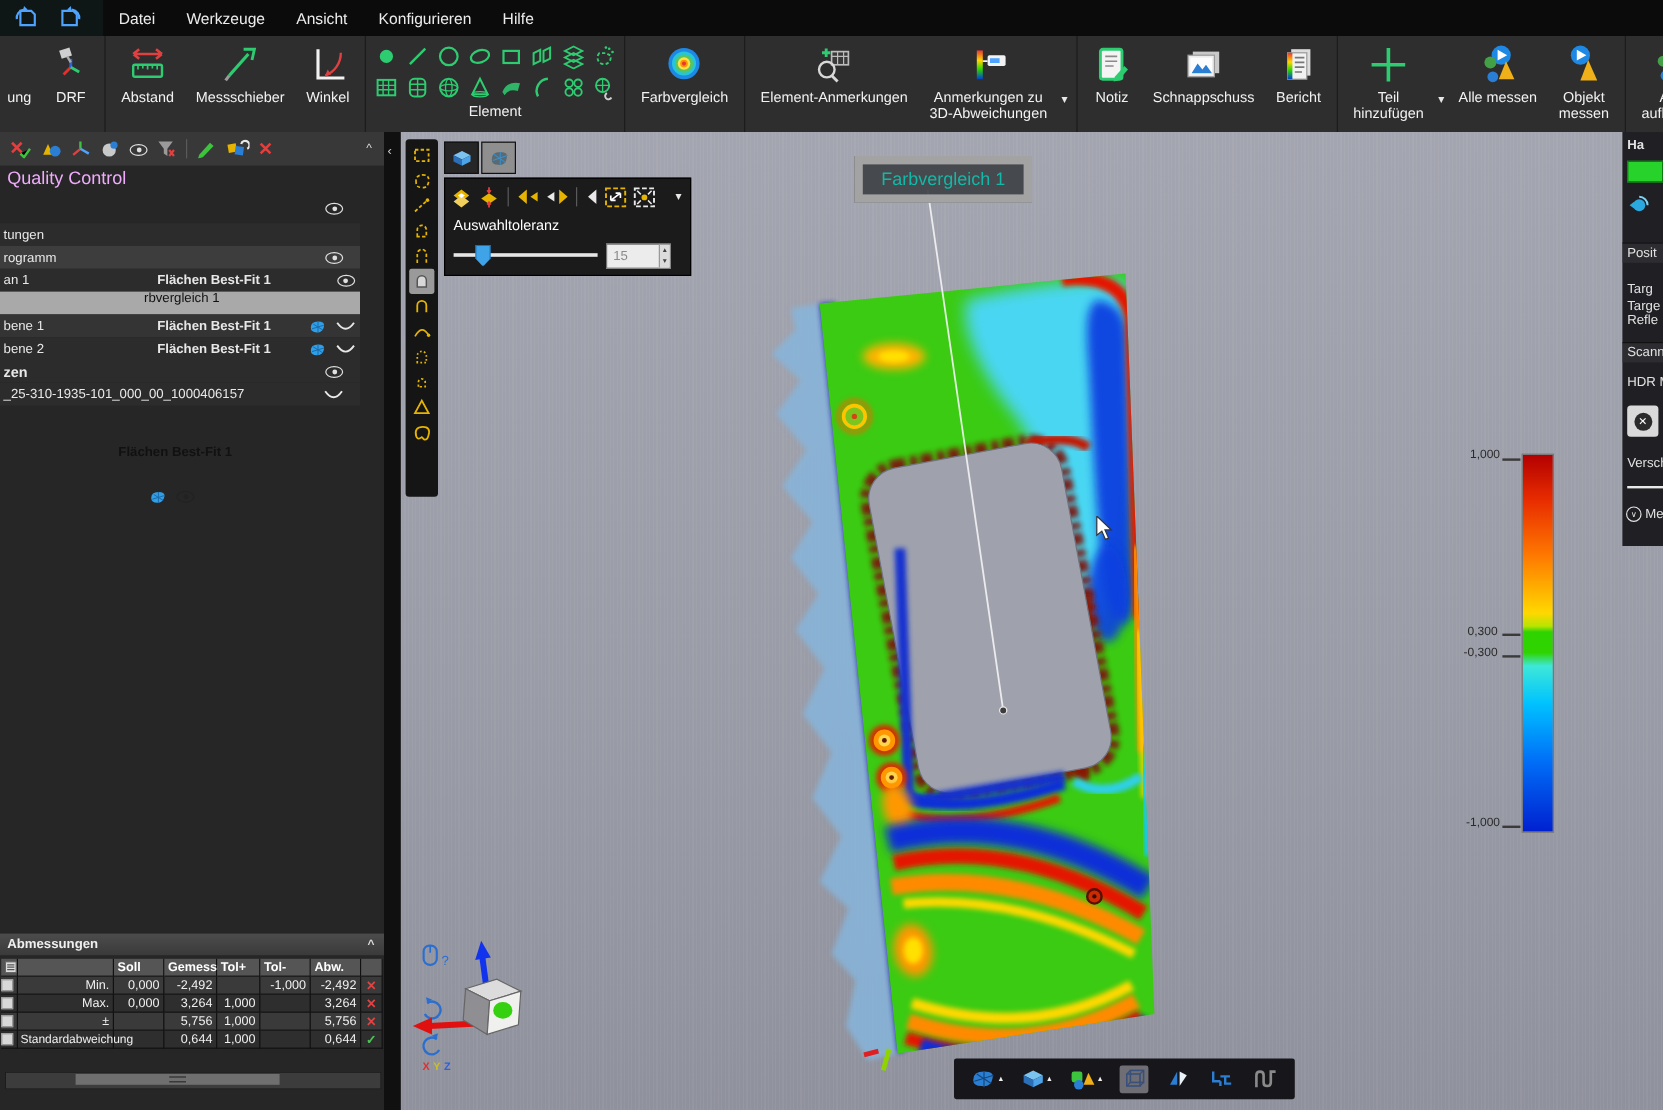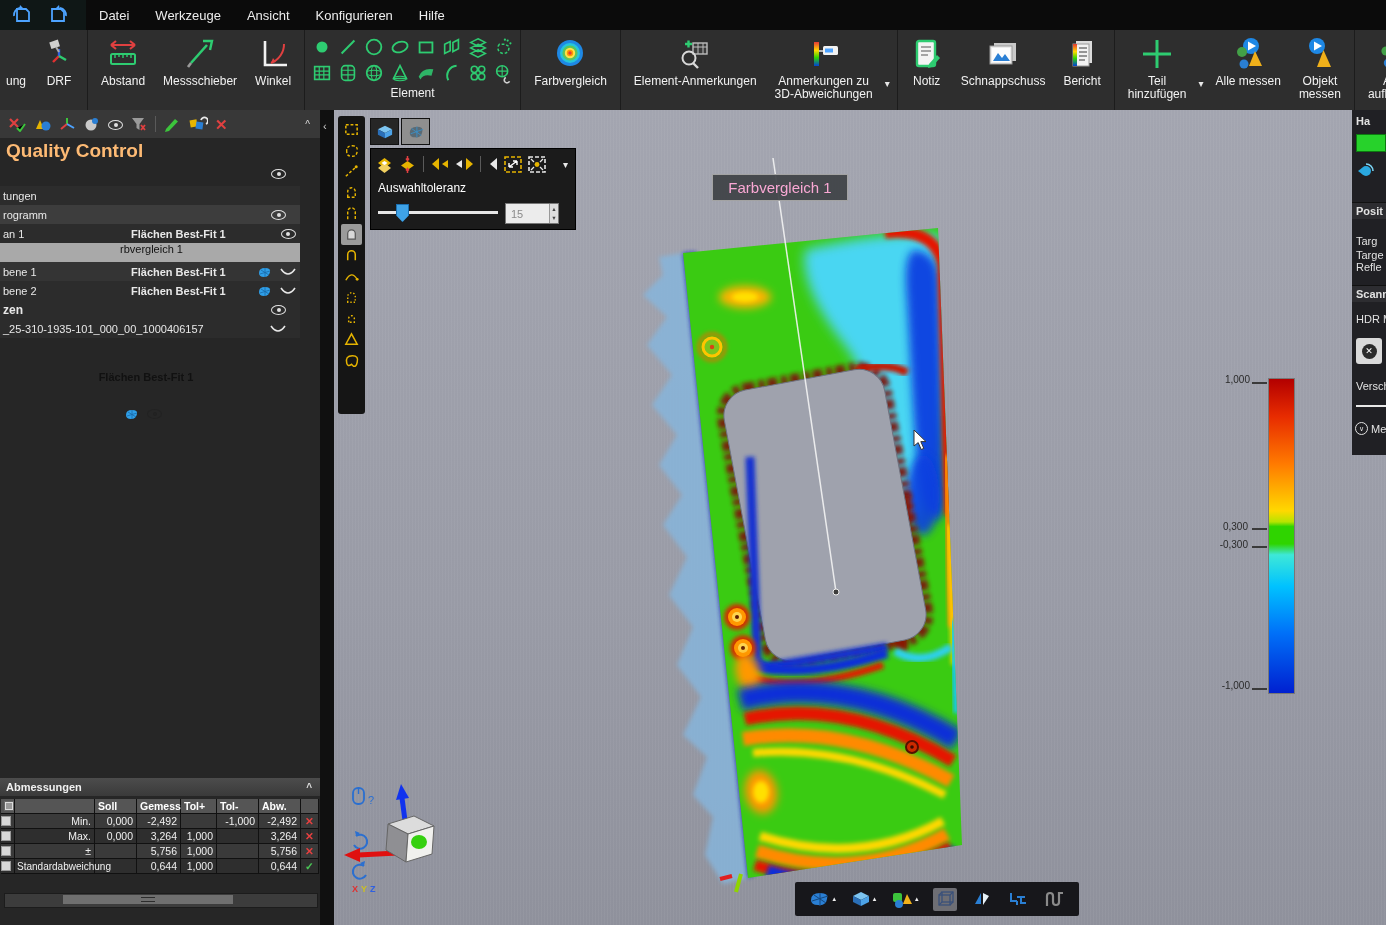--- a/index.html
+++ b/index.html
@@ -19,21 +19,21 @@
   .tbtn .ic{height:38px;display:flex;align-items:center;justify-content:center;}
   .tbtn .lbl{font-size:12px;color:#f2f2f2;text-align:center;line-height:1.12;margin-top:2px;white-space:nowrap;}
   .ddv{color:#e8e8e8;font-size:10px;align-self:center;margin:0 3px;}
   #grp-element .egrid{display:grid;grid-template-columns:repeat(8,25px);grid-auto-rows:25px;gap:1px;margin-top:2px;}
   #grp-element .eglabel{font-size:12px;color:#f2f2f2;text-align:center;margin-top:1px;}
   .eic{display:flex;align-items:center;justify-content:center;}
 
   
   #leftpanel{position:absolute;left:0;top:110px;width:320px;height:815px;background:#262626;color:#e8e8e8;}
   #lp-toolbar{position:absolute;left:0;top:0;width:320px;height:28px;background:#383838;display:flex;align-items:center;gap:7px;padding-left:8px;box-sizing:border-box;}
-  #lp-title{position:absolute;left:6px;top:30px;font-size:19px;font-weight:bold;color:#fdba74;}
+  #lp-title{position:absolute;left:6px;top:30px;font-size:15px;font-weight:normal;color:#f0abfc;}
   .trow{position:absolute;left:0;width:300px;height:19px;display:flex;align-items:center;font-size:11px;}
   .trow .tl{padding-left:3px;white-space:nowrap;overflow:hidden;flex:0 0 128px;}
   .trow .tv{flex:1;text-align:right;font-weight:bold;font-size:11px;padding-right:8px;white-space:nowrap;}
   .trow .tico{flex:0 0 62px;display:flex;align-items:center;gap:8px;justify-content:flex-end;padding-right:14px;}
   .rowA{background:#2c2c2c;} .rowB{background:#3d3d3d;} .rowC{background:#343434;}
   .rowSel{background:#a9a9a9;color:#111;flex-direction:column;} .rowSel .tv{color:#111;}
   .eye{display:inline-block;width:13px;height:8px;border:1.4px solid #e0e0e0;border-radius:50%;position:relative;}
   .eye::after{content:"";position:absolute;left:50%;top:50%;width:4px;height:4px;margin:-2px 0 0 -2px;background:#e0e0e0;border-radius:50%;}
   .rowSel .eye{border-color:#222;} .rowSel .eye::after{background:#222;}
   .boldlbl{font-weight:bold;font-size:12px;}
@@ -82,34 +82,34 @@
   #fp-label{font-size:12px;color:#fff;padding:4px 0 0 7px;}
   #fp-slider{position:absolute;left:7px;top:62px;width:120px;height:3px;background:#e6e6e6;}
   #fp-handle{position:absolute;left:18px;top:-7px;width:11px;height:16px;background:#3fa3e8;border:1px solid #1b6fb0;
              clip-path:polygon(0 0,100% 0,100% 62%,50% 100%,0 62%);}
   #fp-valbox{position:absolute;left:134px;top:54px;width:52px;height:19px;background:#ececec;border:1px solid #777;display:flex;}
   #fp-valbox input{width:36px;border:0;background:transparent;font-size:11px;color:#8a8a8a;padding-left:5px;font-family:"Liberation Sans",sans-serif;outline:none;}
   #fp-spin{width:13px;border-left:1px solid #999;display:flex;flex-direction:column;align-items:center;justify-content:space-around;font-size:5.5px;color:#444;background:#dcdcdc;}
 
   
   #annotation{position:absolute;left:712px;top:130px;min-width:118px;height:25px;background:rgba(62,66,70,.93);
-      border:1px solid #a3a3a3;color:#f9a8d4;font-size:15px;display:flex;align-items:center;justify-content:center;
-      padding:0 8px;z-index:5;margin-top:44px;}
+      border:7px solid #a3a3a3;color:#14b8a6;font-size:15px;display:flex;align-items:center;justify-content:center;
+      padding:0 8px;z-index:5;}
 
   
   #colorbar{position:absolute;left:1268px;top:378px;width:27px;height:316px;border:1px solid #777;box-sizing:border-box;z-index:4;
     background:linear-gradient(#b30000 0%,#e82c00 12%,#ff7a00 27%,#ffd800 42%,#b7e400 45.5%,#2fd400 47%,#2fd400 52.5%,#3ee8d8 56%,#00c2ff 66%,#0070f8 81%,#0020d0 100%);}
   .cblab{position:absolute;width:52px;text-align:right;font-size:10px;color:#2a2a2a;z-index:4;}
   .cbtick{position:absolute;width:15px;height:1.5px;background:#3a3a3a;z-index:4;}
 
   
   #rightpanel{position:absolute;left:1352px;top:110px;width:34px;height:345px;background:#202024;color:#e2e2e2;overflow:hidden;z-index:6;}
   .rp{position:absolute;left:4px;white-space:nowrap;font-size:11px;}
   .rphead{font-weight:bold;}
-  .rpbar{position:absolute;left:0;width:34px;height:17px;background:#2d2d31;border-top:1px solid #111;display:flex;align-items:center;padding-left:4px;box-sizing:border-box;font-weight:bold;font-size:11px;white-space:nowrap;}
+  .rpbar{position:absolute;left:0;width:34px;height:17px;background:#2d2d31;border-top:1px solid #111;display:flex;align-items:center;padding-left:4px;box-sizing:border-box;font-weight:normal;font-size:11px;white-space:nowrap;}
   #rp-green{position:absolute;left:4px;top:24px;width:28px;height:16px;background:#27d22b;border:1px solid #0c7a10;}
   #rp-btn{position:absolute;left:4px;top:228px;width:26px;height:26px;background:#dadada;border-radius:3px;display:flex;align-items:center;justify-content:center;}
   #rp-btn .xball{width:15px;height:15px;border-radius:50%;background:#2b2b2b;color:#fff;font-size:9px;display:flex;align-items:center;justify-content:center;}
   #rp-slider{position:absolute;left:4px;top:295px;width:30px;height:2px;background:#e8e8e8;}
   #rp-more{position:absolute;left:3px;top:312px;display:flex;align-items:center;gap:3px;font-size:11px;}
   .circhev{width:11px;height:11px;border-radius:50%;border:1.3px solid #e2e2e2;font-size:7px;display:flex;align-items:center;justify-content:center;color:#e2e2e2;}
 
   
   #bottombar{position:absolute;left:795px;top:882px;width:284px;height:34px;background:#17171b;border-radius:2px;
              display:flex;align-items:center;justify-content:space-around;padding:0 6px;box-sizing:border-box;z-index:6;}

